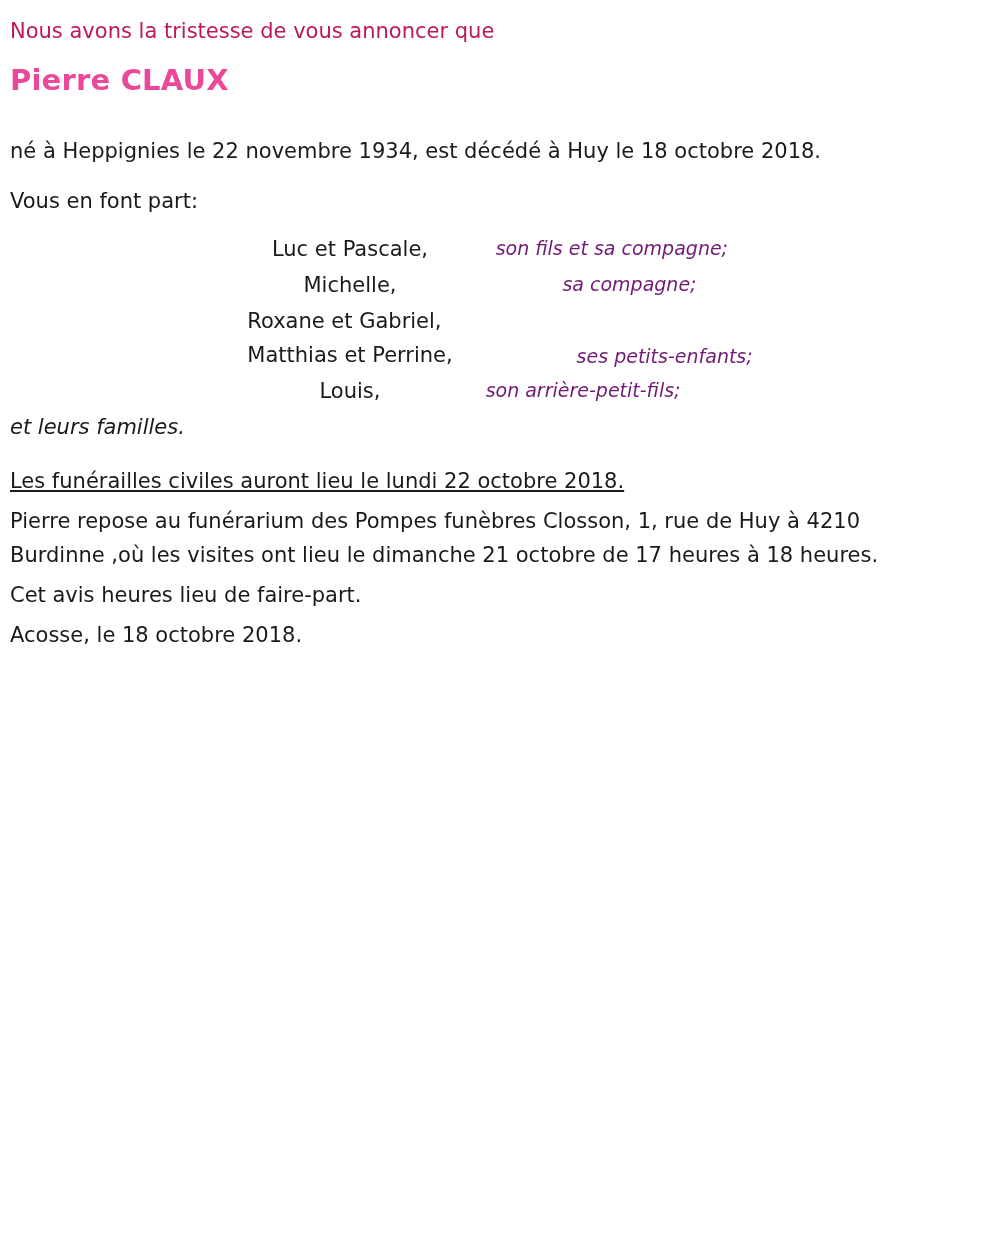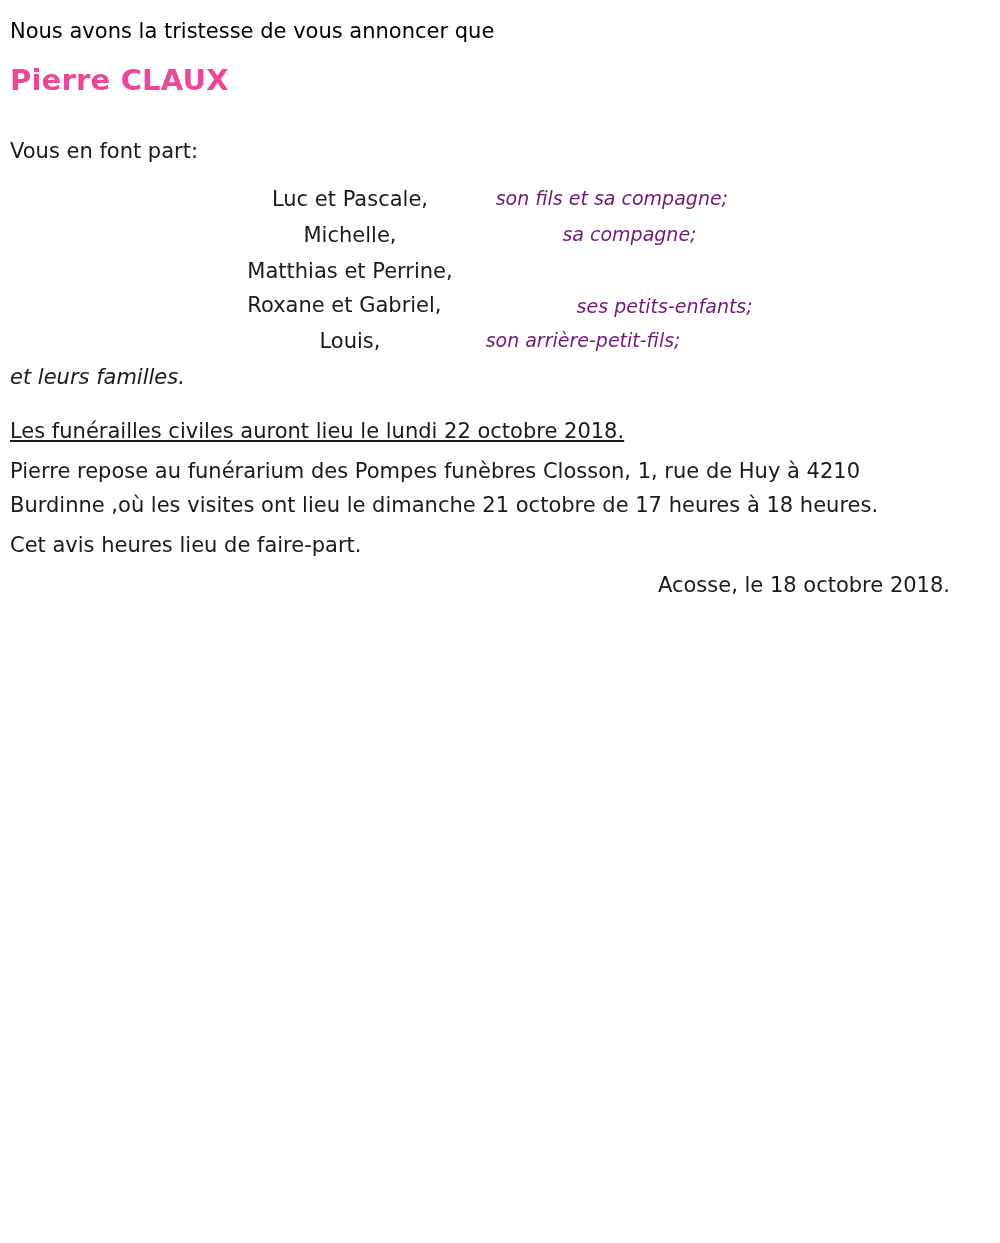--- a/index.html
+++ b/index.html
@@ -16,21 +16,21 @@
   .page {
     box-sizing: border-box;
     width: 1000px;
     min-height: 1243px;
     padding: 14px 10px 10px 10px;
     position: relative;
   }
   .line {
     font-size: 21px;
     line-height: 1.55;
-    color: #000000;
+    color: #be185d;
     margin: 0;
   }
   .intro {
     margin-bottom: 30px;
   }
   .deceased-name {
     font-size: 29px;
     font-weight: bold;
     line-height: 1.3;
     margin: 0 0 34px 0;
@@ -92,32 +92,32 @@
     text-decoration: underline;
   }
   .repose {
     margin-bottom: 10px;
   }
   .notice {
     margin-bottom: 28px;
   }
   .place-date {
     margin-bottom: 0;
-    text-align: right;
   }
 </style>
 </head>
 <body>
 
 <div class="page">
 
   <p class="line para intro">Nous avons la tristesse de vous annoncer que</p>
 
   <h1 class="deceased-name">Pierre CLAUX</h1>
 
+  <p class="para announce">né à Heppignies le 22 novembre 1934, est décédé à Huy le 18 octobre 2018.</p>
 
   <p class="para">Vous en font part:</p>
 
   <div class="relatives">
 
     <div class="rel-row">
       <div class="rel-names">
         <div class="rel-name-line">Luc et Pascale,</div>
       </div>
       <div class="rel-role">son fils et sa compagne;</div>
@@ -125,22 +125,22 @@
 
     <div class="rel-row">
       <div class="rel-names">
         <div class="rel-name-line">Michelle,</div>
       </div>
       <div class="rel-role">sa compagne;</div>
     </div>
 
     <div class="rel-row tall">
       <div class="rel-names">
+        <div class="rel-name-line">Roxane et Gabriel,</div>
         <div class="rel-name-line">Matthias et Perrine,</div>
-        <div class="rel-name-line">Roxane et Gabriel,</div>
       </div>
       <div class="rel-role">ses petits-enfants;</div>
     </div>
 
     <div class="rel-row">
       <div class="rel-names">
         <div class="rel-name-line">Louis,</div>
       </div>
       <div class="rel-role">son arrière-petit-fils;</div>
     </div>

